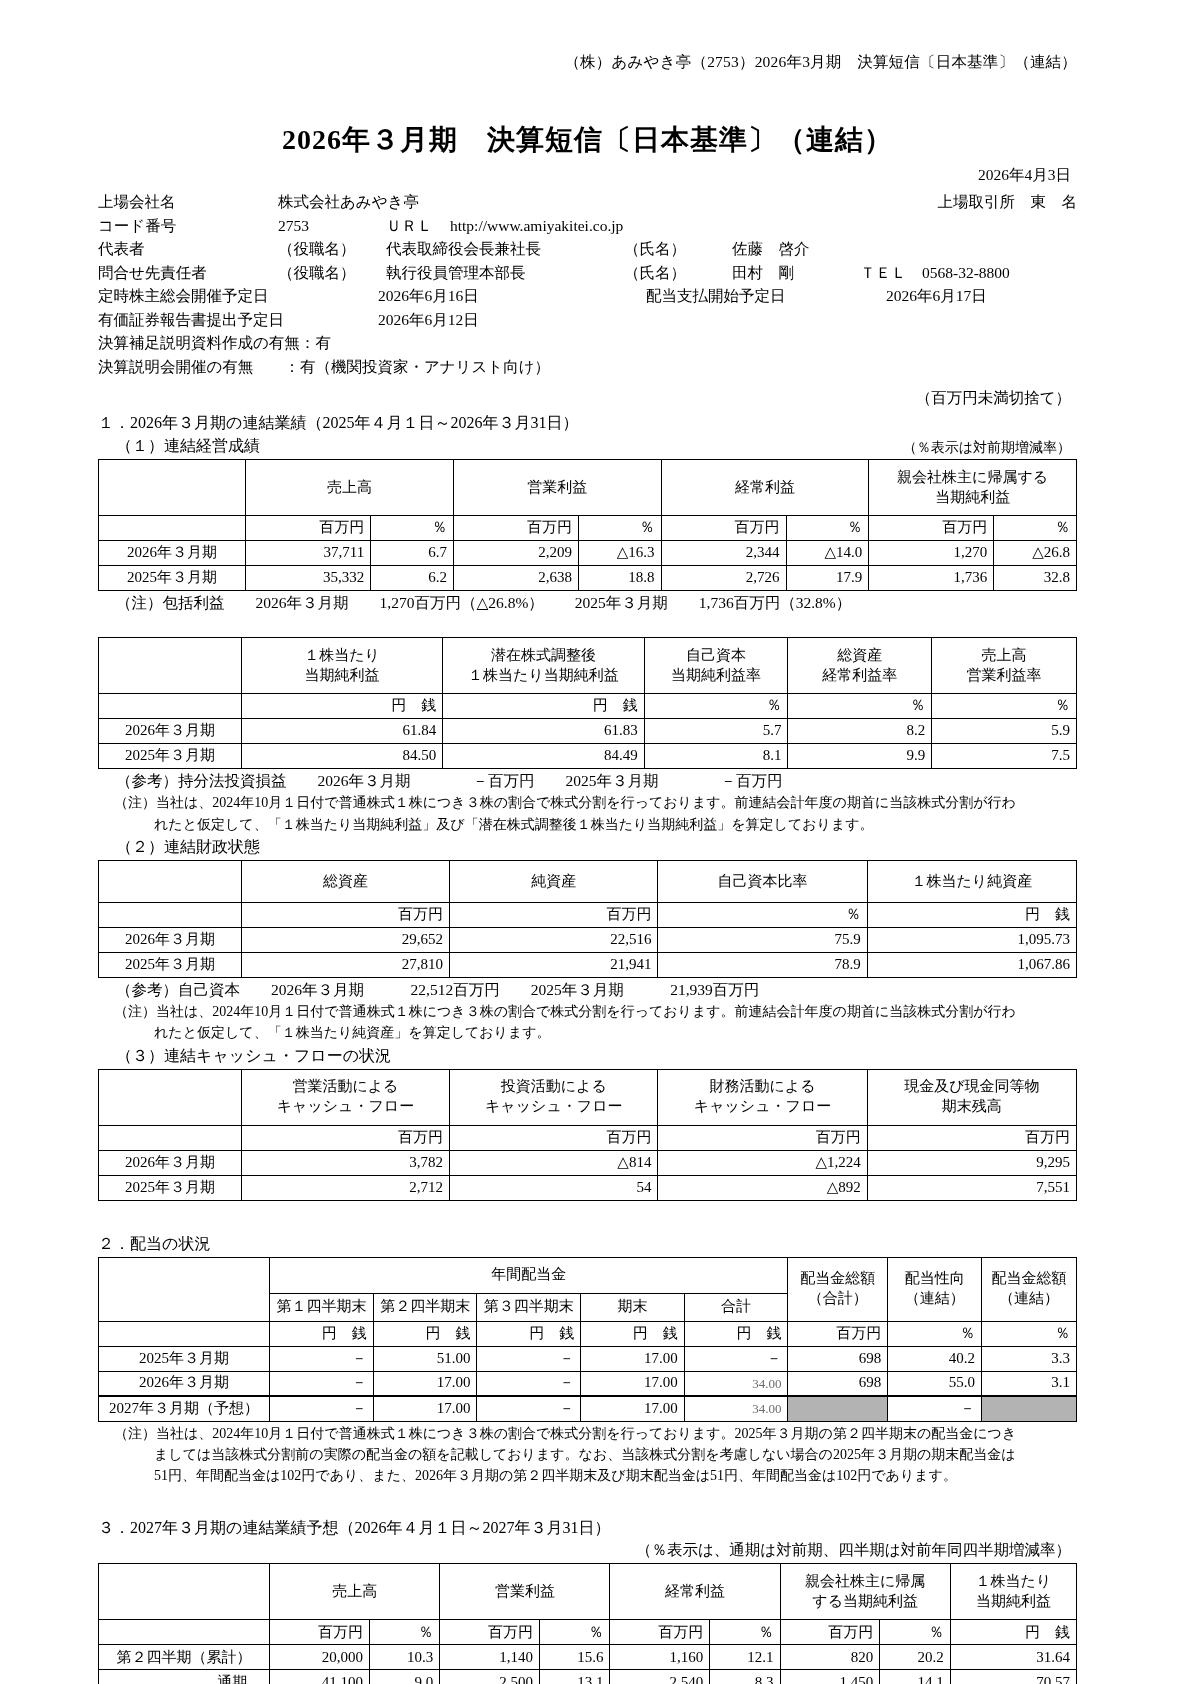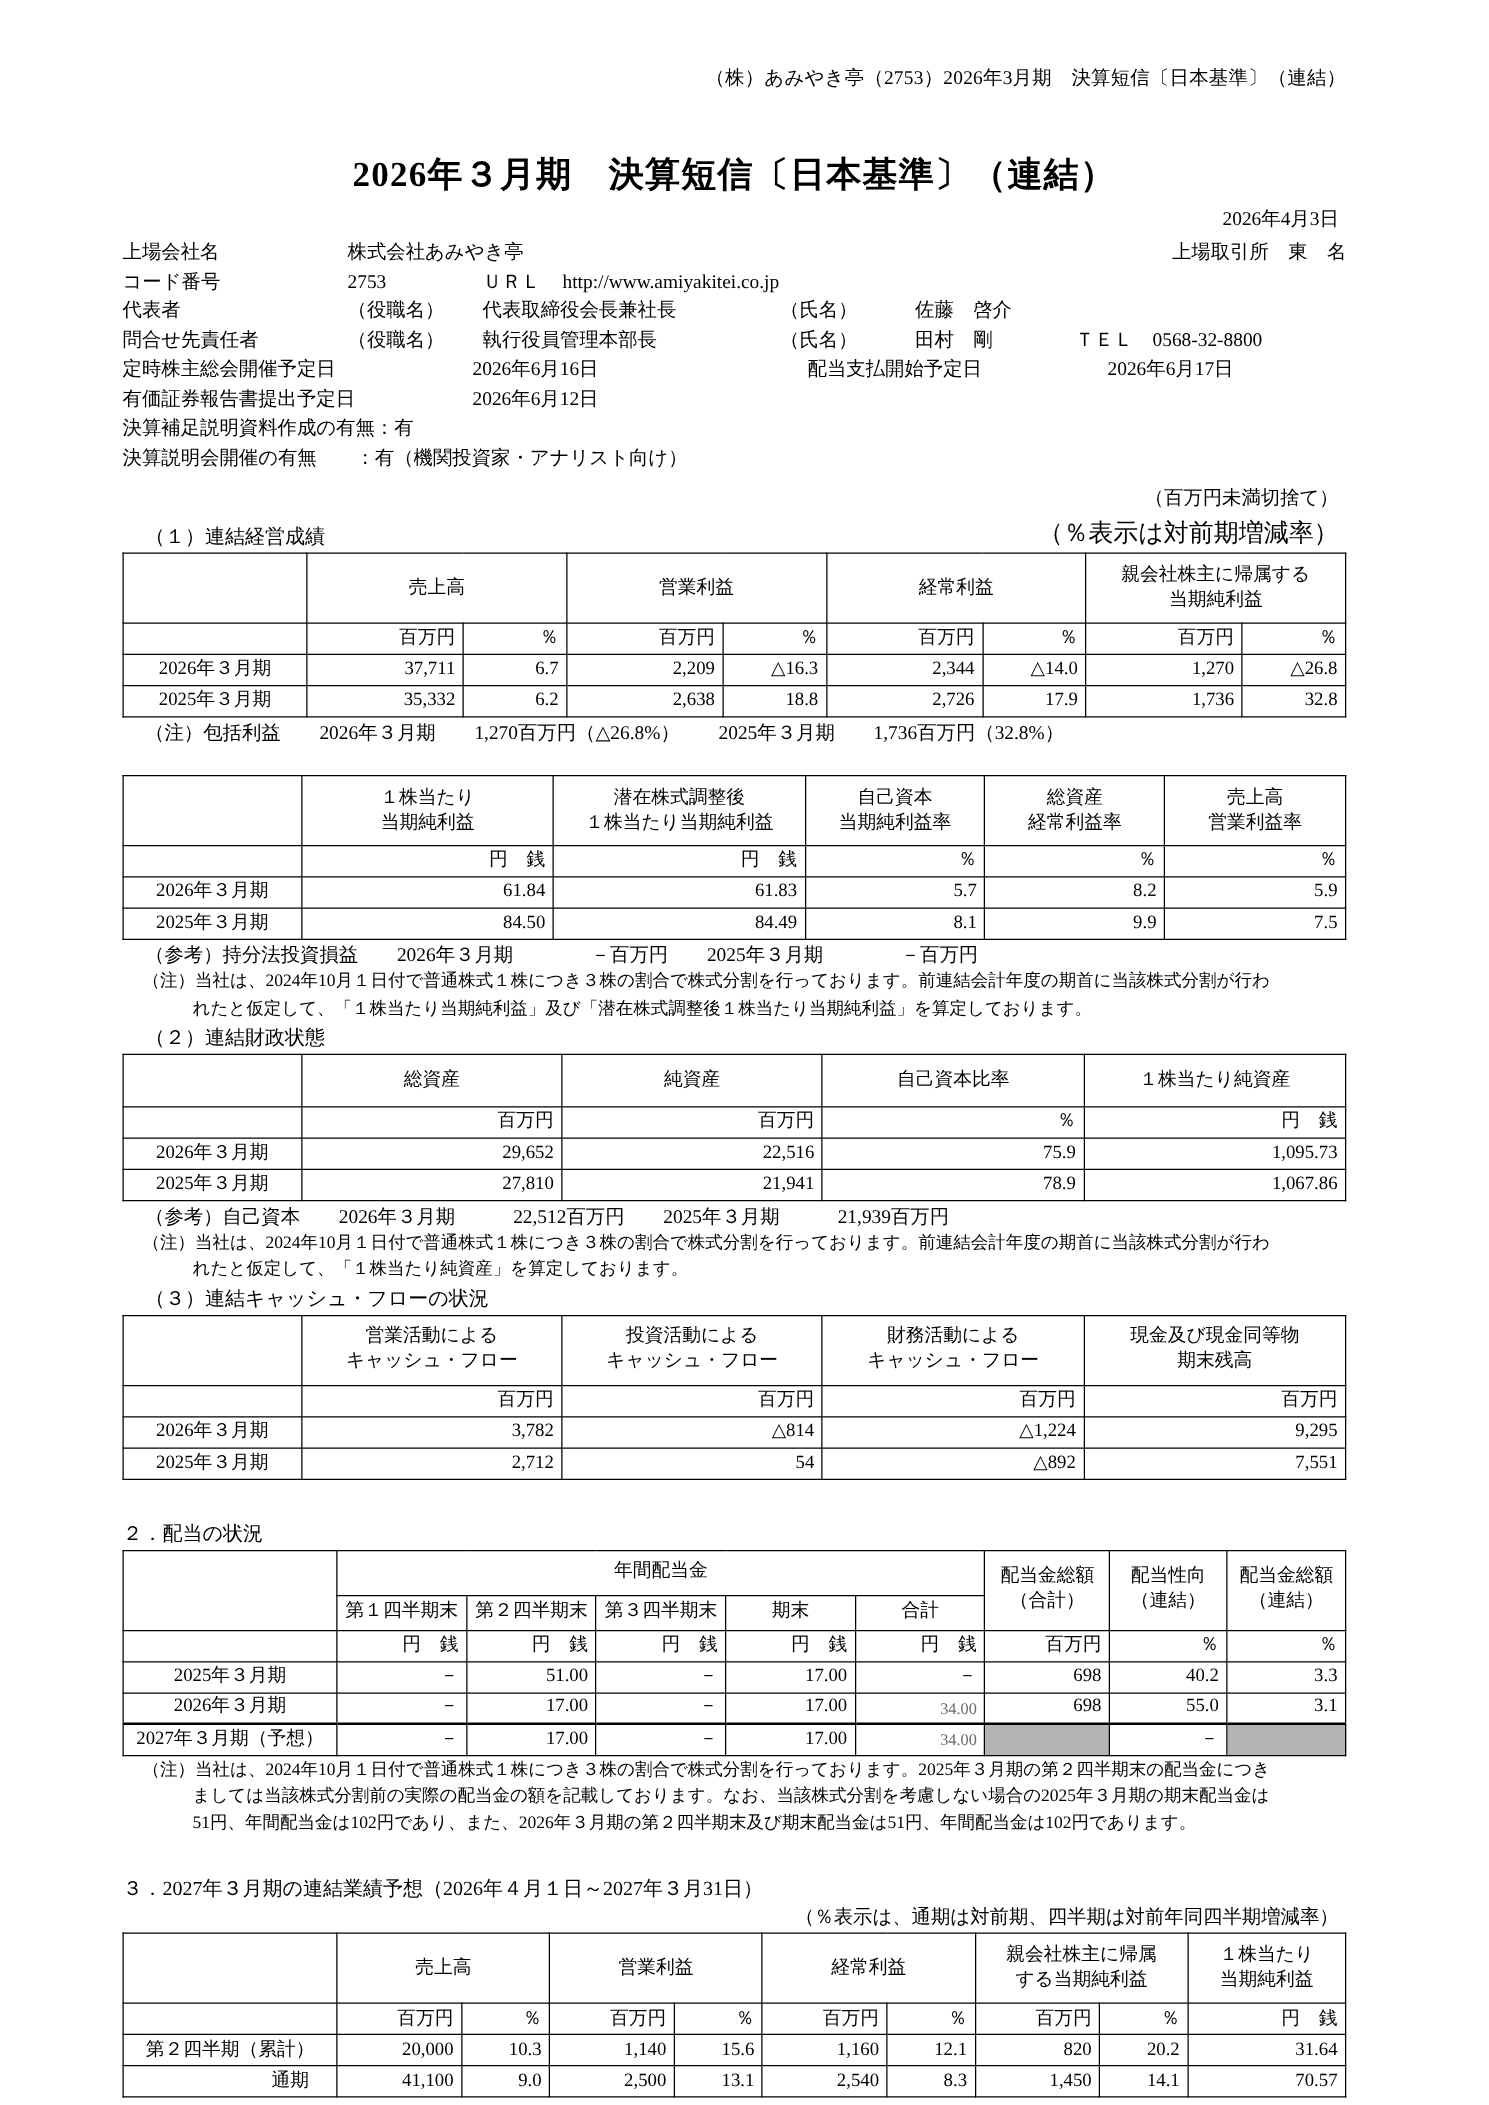--- a/index.html
+++ b/index.html
@@ -63,21 +63,21 @@
     font-size: 15.5px;
     margin: 10px 0 4px 0;
     padding-right: 6px;
   }
 
   
   .sec-h { font-size: 16px; margin: 3px 0 1px 0; white-space: pre; }
   .sub-h { font-size: 16px; margin: 2px 0 1px 18px; white-space: pre; }
   .sub-h-row { display: flex; align-items: flex-end; margin: 2px 0 2px 0; }
   .sub-h-row .left { margin-left: 18px; white-space: pre; font-size: 16px;}
-  .sub-h-row .right { margin-left: auto; font-size: 20px; padding-right: 6px; white-space: pre; font-family: Liberation Serif, serif;}
+  .sub-h-row .right { margin-left: auto; font-size: 14px; padding-right: 6px; white-space: pre; font-family: Liberation Serif, serif;}
 
   
   table.fin {
     border-collapse: collapse;
     width: 100%;
     table-layout: fixed;
     margin: 2px 0 2px 0;
     font-size: 15px;
   }
   table.fin td, table.fin th {
@@ -160,20 +160,21 @@
     <div class="row">
       <span>決算補足説明資料作成の有無：</span><span>有</span>
     </div>
     <div class="row">
       <span>決算説明会開催の有無　　：</span><span>有（機関投資家・アナリスト向け）</span>
     </div>
   </div>
 
   <div class="note-right">（百万円未満切捨て）</div>
 
+  <div class="sec-h">１．2026年３月期の連結業績（2025年４月１日～2026年３月31日）</div>
 
   <div class="sub-h-row">
     <span class="left">（１）連結経営成績</span>
     <span class="right">（％表示は対前期増減率）</span>
   </div>
 
   <table class="fin">
     <colgroup>
         <col style="width:14.6%">
         <col style="width:12.4%">

